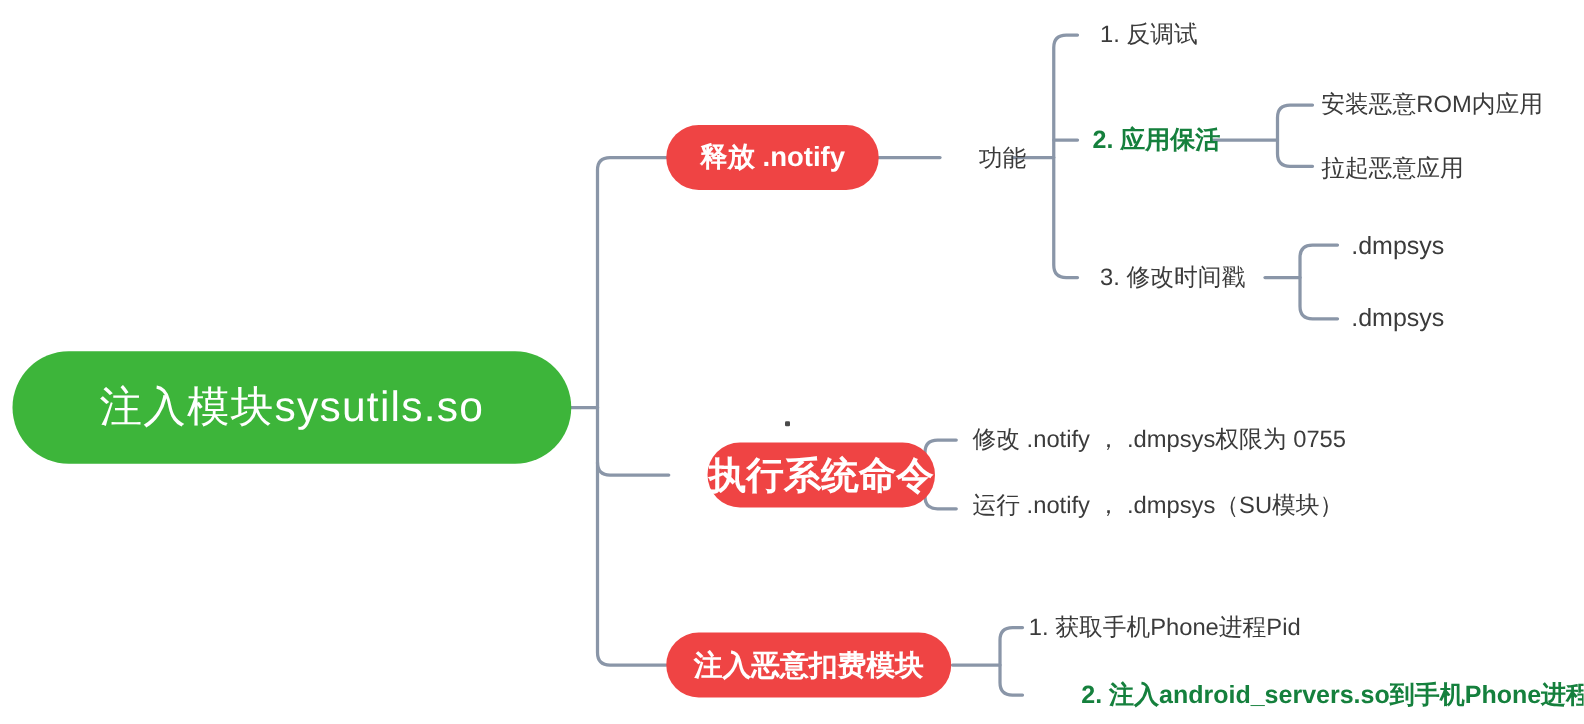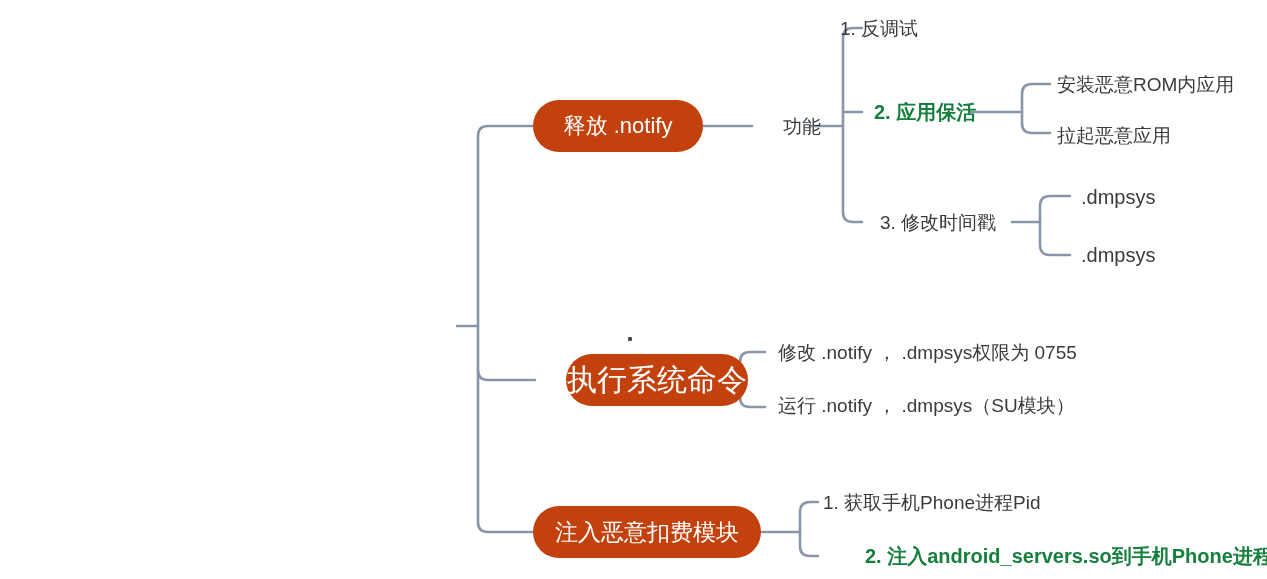--- a/index.html
+++ b/index.html
@@ -7,23 +7,23 @@
     position:relative;
     width:1267px;height:579px;
     background:#ffffff;
     overflow:hidden;
     font-family:"Liberation Sans","DejaVu Sans",sans-serif;
   }
   .wires{position:absolute;left:0;top:0;width:1267px;height:579px;}
   .wires path{fill:none;stroke:#8A96A8;stroke-width:2.6;stroke-linecap:round;}
   .pill{
     position:absolute;
-    background:#c2410c;
+    background:#ef4444;
     color:#ffffff;
-    font-weight:400;
+    font-weight:700;
     display:flex;align-items:center;justify-content:center;
     white-space:nowrap;
     box-sizing:border-box;
   }
   .root{
     left:10px;top:281px;width:447px;height:90px;
     background:#3DB53A;border-radius:45px;
     font-size:34px;font-weight:500;letter-spacing:1px;
   }
   .b1{left:533px;top:100px;width:170px;height:52px;border-radius:26px;font-size:22px;}
@@ -62,29 +62,32 @@
     <path d="M 970 112 H 1022"></path>
     <path d="M 1050 84 H 1032 Q 1022 84 1022 94 V 123 Q 1022 133 1032 133 H 1050"></path>
     <path d="M 1012 222 H 1040"></path>
     <path d="M 1070 196 H 1050 Q 1040 196 1040 206 V 245 Q 1040 255 1050 255 H 1070"></path>
     <path d="M 717 380 H 740"></path>
     <path d="M 765 352 H 750 Q 740 352 740 362 V 397 Q 740 407 750 407 H 765"></path>
     <path d="M 762 532 H 800"></path>
     <path d="M 818 502 H 810 Q 800 502 800 512 V 546 Q 800 556 810 556 H 818"></path>
   </svg>
 
+  <div class="pill root">
+    <span>注入模块sysutils.so</span>
+  </div>
 
   <div class="pill b1">
     <span>释放 .notify</span>
   </div>
   <div class="relay" style="left:783px;top:127px;">
     <span>功能</span>
   </div>
 
-  <div class="leaf" style="left:840px;top:29px;">
+  <div class="leaf" style="left:880px;top:29px;">
     <span>1. 反调试</span>
   </div>
   <div class="leaf red" style="left:874px;top:112px;">
     <span>2. 应用保活</span>
   </div>
   <div class="leaf" style="left:880px;top:223px;">
     <span>3. 修改时间戳</span>
   </div>
 
   <div class="leaf" style="left:1057px;top:85px;">

